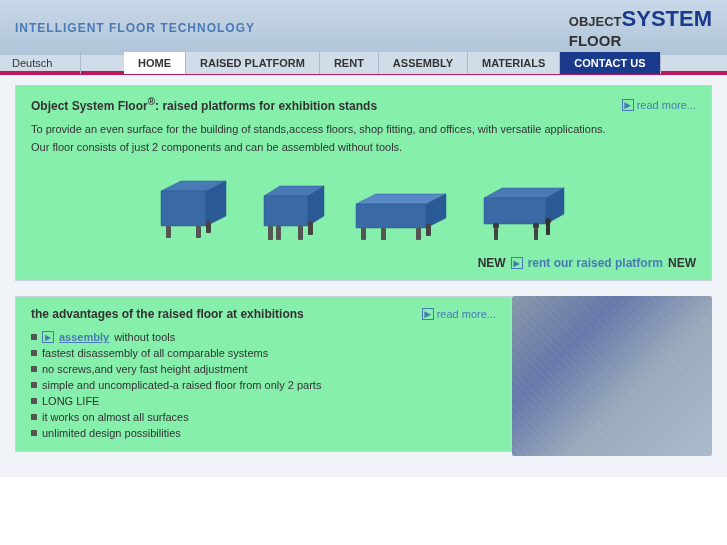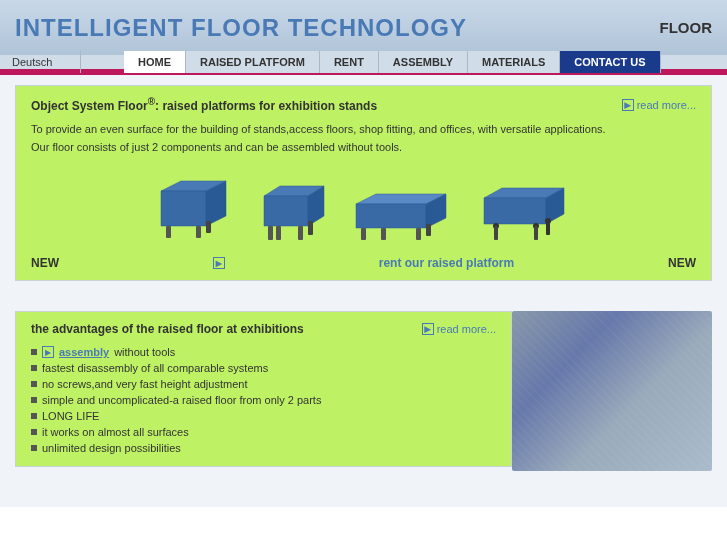--- a/index.html
+++ b/index.html
@@ -8,21 +8,21 @@
     
     #header {
       background: linear-gradient(180deg, #c8d8e8 0%, #b0c4d8 100%);
       padding: 10px 15px;
       display: flex;
       align-items: center;
       justify-content: space-between;
       height: 55px;
     }
     #header-title {
-      font-size: 24px;
+      font-size: 12px;
       font-weight: bold;
       color: #4a7ab5;
       letter-spacing: 1px;
       text-transform: uppercase;
     }
     #logo-area {
       text-align: right;
     }
     #logo-object {
       font-size: 13px;
@@ -41,21 +41,21 @@
       display: block;
       text-align: left;
     }
 
     
     #nav-bar {
       background: #d0dce8;
       display: flex;
       align-items: center;
       height: 20px;
-      border-bottom: 6px solid #be185d;
+      border-bottom: 4px solid #be185d;
     }
     #lang-area {
       padding: 0 12px;
       font-size: 11px;
       color: #333;
       min-width: 80px;
     }
     #nav-links {
       display: flex;
       gap: 0;
@@ -76,23 +76,23 @@
     .nav-item.contact-us { background: #1a3a8c; color: #fff; }
 
     
     #main {
       padding: 10px 15px;
       background: #f0f4f8;
     }
 
     
     .card {
-      background: #bef264;
+      background: #86efac;
       border: 1px solid #c8d0d8;
-      margin-bottom: 30px;
+      margin-bottom: 15px;
       padding: 10px 15px;
     }
     .card-header {
       display: flex;
       justify-content: space-between;
       align-items: center;
       margin-bottom: 8px;
     }
     .card-title {
       font-size: 12px;
@@ -143,21 +143,21 @@
     .floor-svg { display: block; }
 
     .new-text {
       text-align: center;
       font-size: 12px;
       font-weight: bold;
       color: #333;
       margin-top: 5px;
       display: flex;
       align-items: center;
-      justify-content: space-between;
+      justify-content: flex-end;
       gap: 5px;
     }
     .new-text .rent-link {
       color: #4a7ab5;
       cursor: pointer;
     }
     .rent-icon {
       width: 12px;
       height: 12px;
       border: 1px solid #4a7ab5;
@@ -235,20 +235,23 @@
         transparent 6px
       );
     }
   </style>
 </head>
 <body>
 
 <div id="header">
   <div id="header-title">INTELLIGENT FLOOR TECHNOLOGY</div>
   <div id="logo-area">
+    <div>
+      <span id="logo-object">OBJECT</span><span id="logo-system">SYSTEM</span>
+    </div>
     <span id="logo-floor">FLOOR</span>
   </div>
 </div>
 
 <div id="nav-bar">
   <div id="lang-area">Deutsch</div>
   <div id="nav-links">
     <div class="nav-item active">HOME</div>
     <div class="nav-item">RAISED PLATFORM</div>
     <div class="nav-item">RENT</div>

